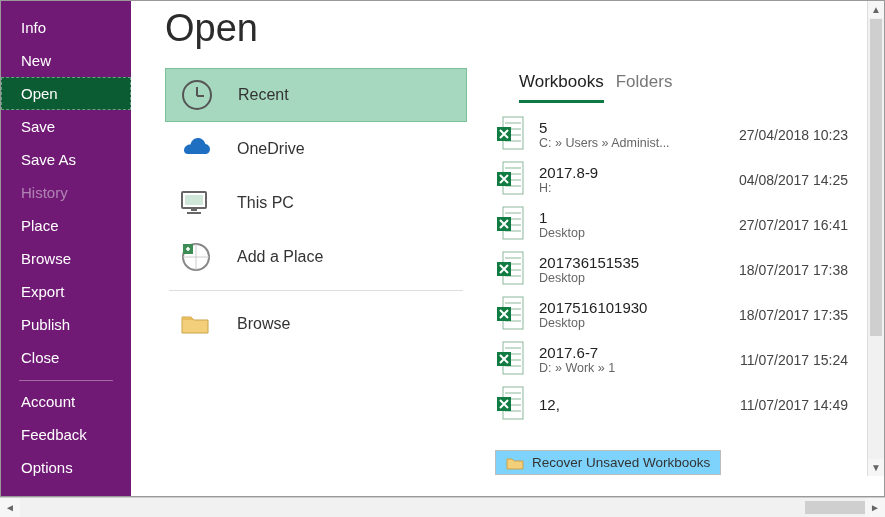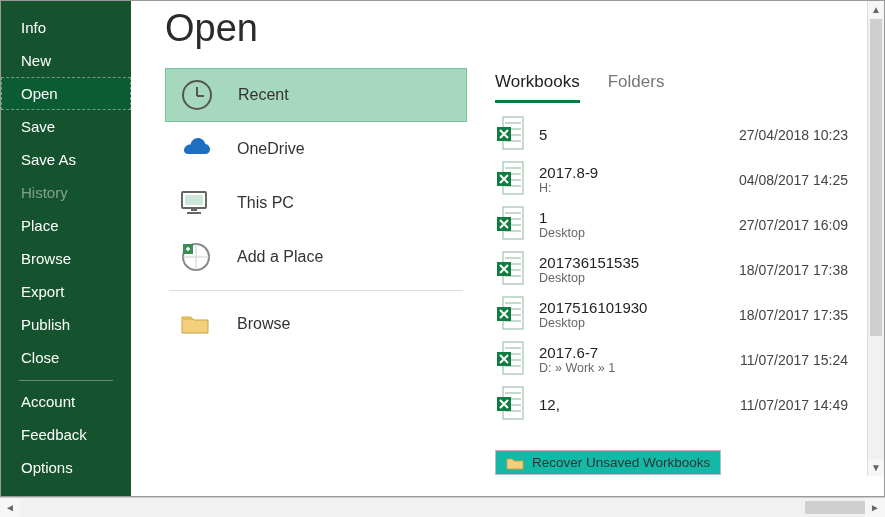--- a/index.html
+++ b/index.html
@@ -16,21 +16,21 @@
   .app {
     display: flex;
     width: 100%;
     height: 497px;
     border: 1px solid #999;
     position: relative;
   }
   
   .sidebar {
     width: 130px;
-    background: #14532d;
+    background: #701a75;
     color: #fff;
     font-size: 15px;
     padding-top: 10px;
     flex-shrink: 0;
   }
   .sidebar .item {
     padding: 8px 0 8px 20px;
     cursor: pointer;
   }
   .sidebar .item.selected {
@@ -100,23 +100,24 @@
   .icon-clock::after { width: 7px; height: 2px; transform: rotate(0deg); }
   .icon-cloud svg, .icon-pc svg, .icon-addplace svg, .icon-folder svg, .icon-folder2 svg, .icon-xls svg { display:block; }
   
   .files {
     flex: 1;
     position: relative;
     padding-right: 32px;
   }
   .tabs {
     display: flex;
-    gap: 28px;
+    gap: 12px;
     border-bottom: 1px solid #fff;
     margin-bottom: 8px;
+    margin-left: 24px;
   }
   .tab {
     font-size: 17px;
     color: #777;
     padding: 4px 0 8px;
     cursor: pointer;
   }
   .tab.active {
     color: #222;
     font-weight: 400;
@@ -142,21 +143,21 @@
   .bottom-btn {
     margin-top: 10px;
     display: inline-flex;
     align-items: flex-end;
     gap: 8px;
     border: 1px solid #bcbcbc;
     padding: 4px 10px;
     font-size: 13.5px;
     color: #333;
     cursor: pointer;
-    background: #14b8a6;
+    background: #7dd3fc;
   }
   
   .outer-scroll {
     position: absolute;
     top: 0; right: 0; bottom: 20px;
     width: 17px;
     background: #f1f1f1;
     border-left: 1px solid #ddd;
   }
   .outer-scroll .arr {
@@ -279,20 +280,21 @@
                   <line x1="10" y1="8" x2="26" y2="8" stroke="#8bb89b"></line>
                   <line x1="10" y1="14" x2="26" y2="14" stroke="#8bb89b"></line>
                   <line x1="10" y1="20" x2="26" y2="20" stroke="#8bb89b"></line>
                   <line x1="10" y1="26" x2="26" y2="26" stroke="#8bb89b"></line>
                   <rect x="2" y="12" width="14" height="14" fill="#107c41"></rect>
                   <path d="M5 15l8 8M13 15l-8 8" stroke="#fff" stroke-width="2"></path>
                 </svg>
             </span>
             <div class="file-text">
               <div class="file-name">5</div>
+              <div class="file-path">C: » Users » Administ...</div>
             </div>
             <div class="file-date">27/04/2018 10:23</div>
           </div>
 
           <div class="file-row">
             <span class="xls-icon">
               <svg width="32" height="36" viewBox="0 0 32 36">
                   <rect x="8" y="2" width="20" height="32" fill="#fff" stroke="#8bb89b"></rect>
                   <line x1="10" y1="8" x2="26" y2="8" stroke="#8bb89b"></line>
                   <line x1="10" y1="14" x2="26" y2="14" stroke="#8bb89b"></line>
@@ -318,21 +320,21 @@
                   <line x1="10" y1="20" x2="26" y2="20" stroke="#8bb89b"></line>
                   <line x1="10" y1="26" x2="26" y2="26" stroke="#8bb89b"></line>
                   <rect x="2" y="12" width="14" height="14" fill="#107c41"></rect>
                   <path d="M5 15l8 8M13 15l-8 8" stroke="#fff" stroke-width="2"></path>
                 </svg>
             </span>
             <div class="file-text">
               <div class="file-name">1</div>
               <div class="file-path">Desktop</div>
             </div>
-            <div class="file-date">27/07/2017 16:09</div>
+            <div class="file-date">27/07/2017 16:41</div>
           </div>
 
           <div class="file-row">
             <span class="xls-icon">
               <svg width="32" height="36" viewBox="0 0 32 36">
                   <rect x="8" y="2" width="20" height="32" fill="#fff" stroke="#8bb89b"></rect>
                   <line x1="10" y1="8" x2="26" y2="8" stroke="#8bb89b"></line>
                   <line x1="10" y1="14" x2="26" y2="14" stroke="#8bb89b"></line>
                   <line x1="10" y1="20" x2="26" y2="20" stroke="#8bb89b"></line>
                   <line x1="10" y1="26" x2="26" y2="26" stroke="#8bb89b"></line>

